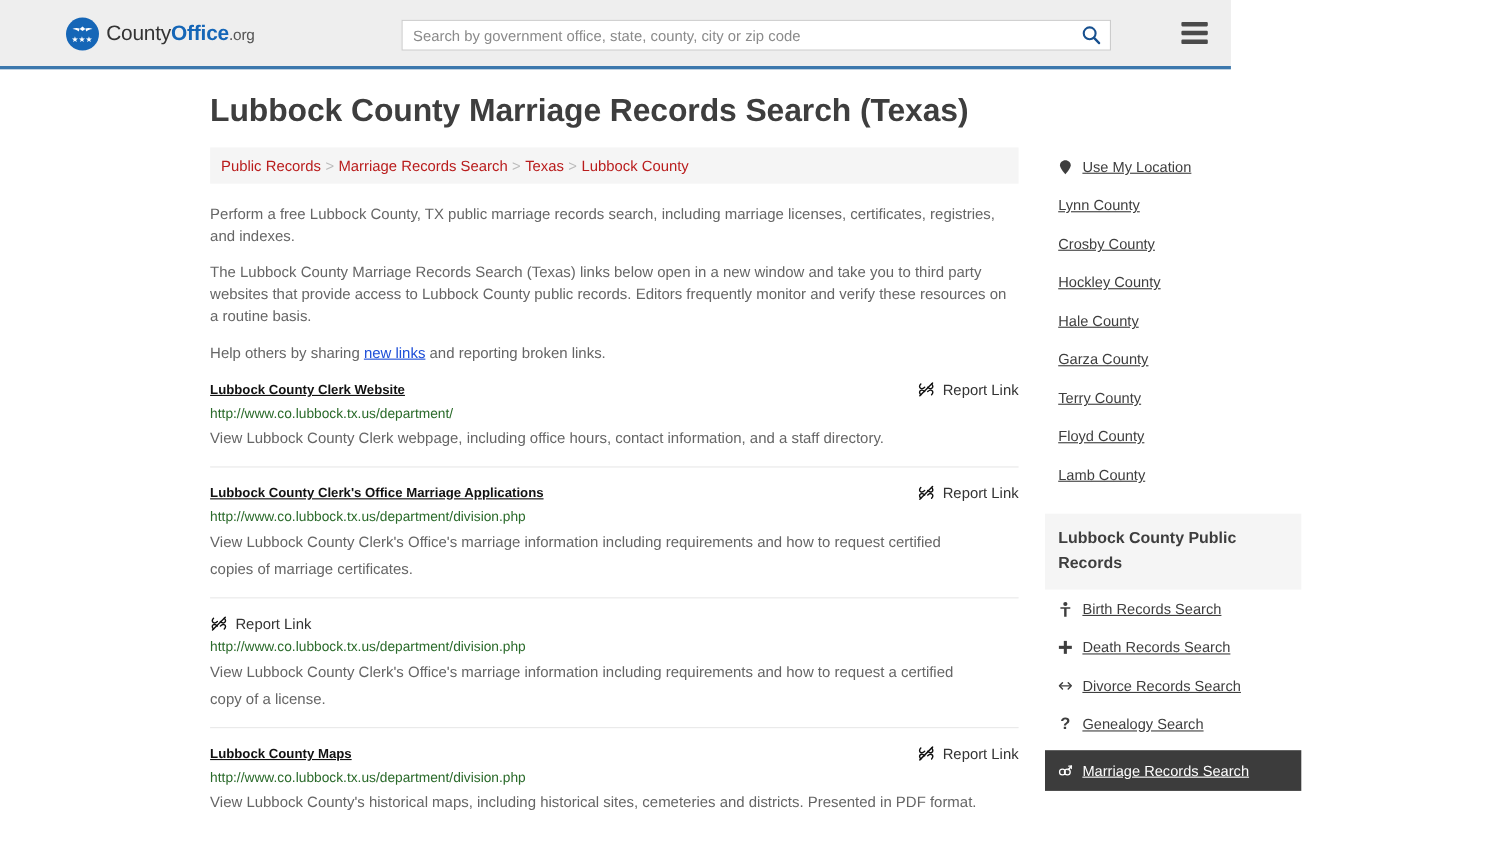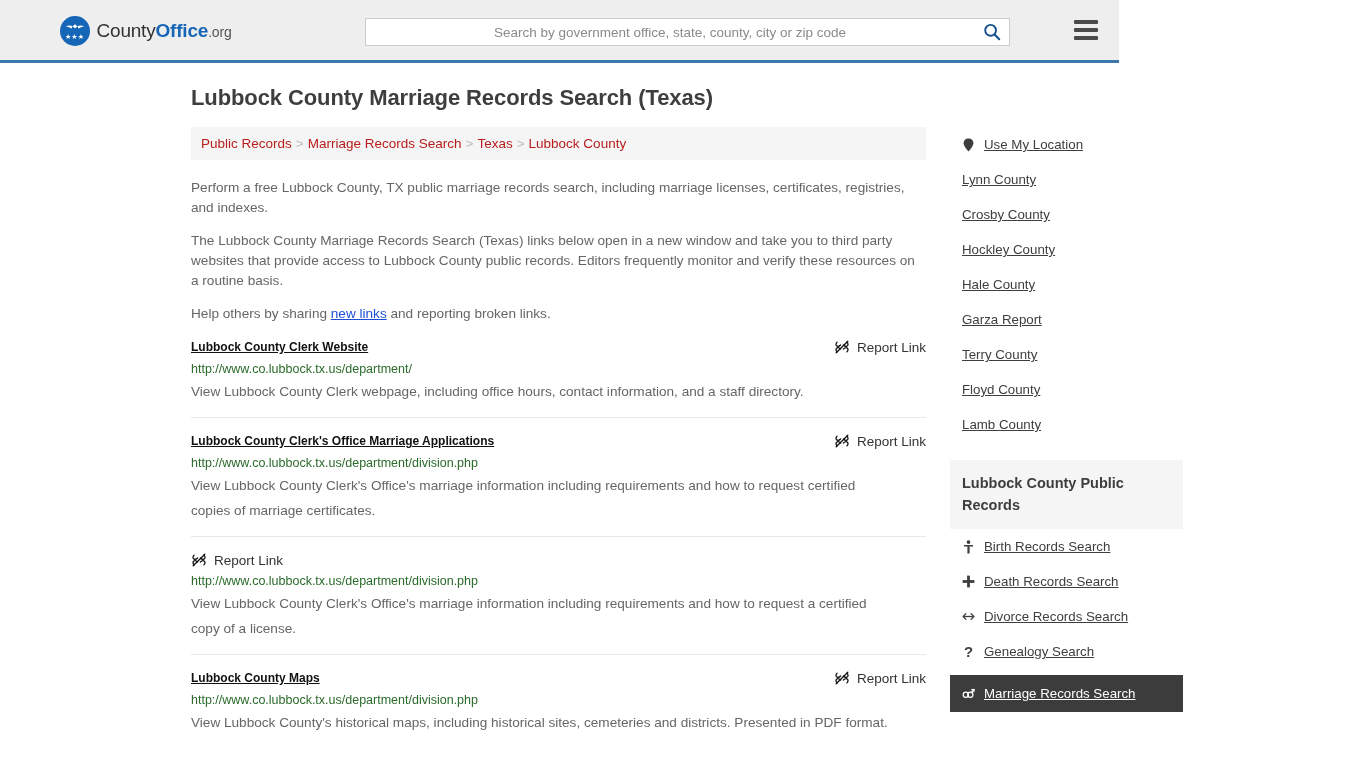--- a/index.html
+++ b/index.html
@@ -77,21 +77,20 @@
   .searchbar input {
     border: none;
     outline: none;
     flex: 1;
     height: 26px;
     padding: 0 10px;
     font-family: "Liberation Sans", sans-serif;
     font-size: 13.5px;
     color: #15803d;
     background: transparent;
-    text-align: center;
   }
   .searchbar input::placeholder { color: #8a8a8a; }
   .search-btn {
     width: 34px; height: 26px;
     background: transparent;
     border: none;
     display: flex; align-items: center; justify-content: center;
     cursor: pointer;
     padding: 0;
   }
@@ -110,21 +109,21 @@
   }
 
   
   .page {
     width: 1000px;
     margin: 0 auto;
     position: relative;
     padding-top: 22px;
   }
   .page-title {
-    font-size: 22px;
+    font-size: 29px;
     font-weight: bold;
     color: #3e3e3e;
     margin: 0 0 16px 8px;
     letter-spacing: -0.1px;
   }
 
   .columns { display: flex; align-items: flex-start; }
   .main-col { width: 735px; flex: none; margin-left: 8px; }
   .side-col { width: 233px; flex: none; margin-left: 24px; }
 
@@ -390,21 +389,21 @@
         <li class="side-item">
           <a href="#">Crosby County</a>
         </li>
         <li class="side-item">
           <a href="#">Hockley County</a>
         </li>
         <li class="side-item">
           <a href="#">Hale County</a>
         </li>
         <li class="side-item">
-          <a href="#">Garza Report</a>
+          <a href="#">Garza County</a>
         </li>
         <li class="side-item">
           <a href="#">Terry County</a>
         </li>
         <li class="side-item">
           <a href="#">Floyd County</a>
         </li>
         <li class="side-item">
           <a href="#">Lamb County</a>
         </li>

